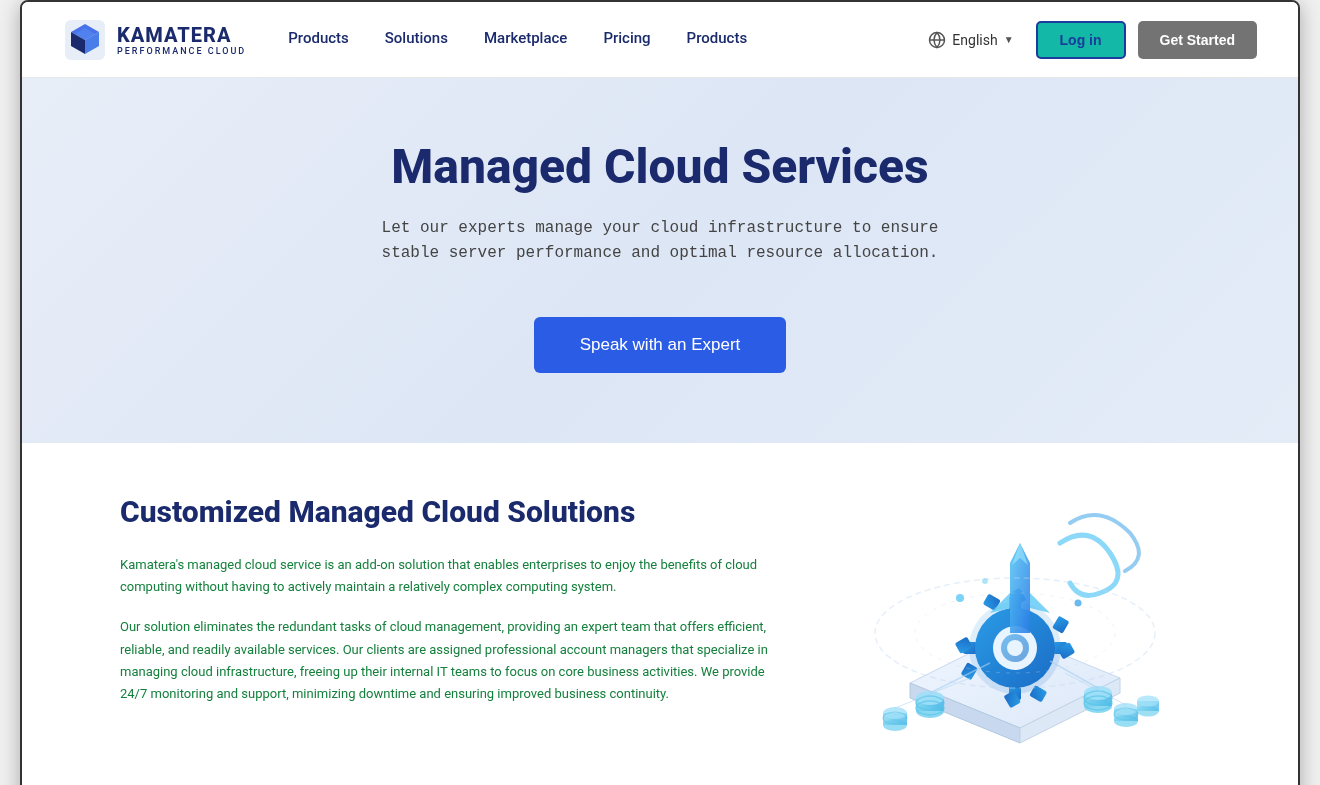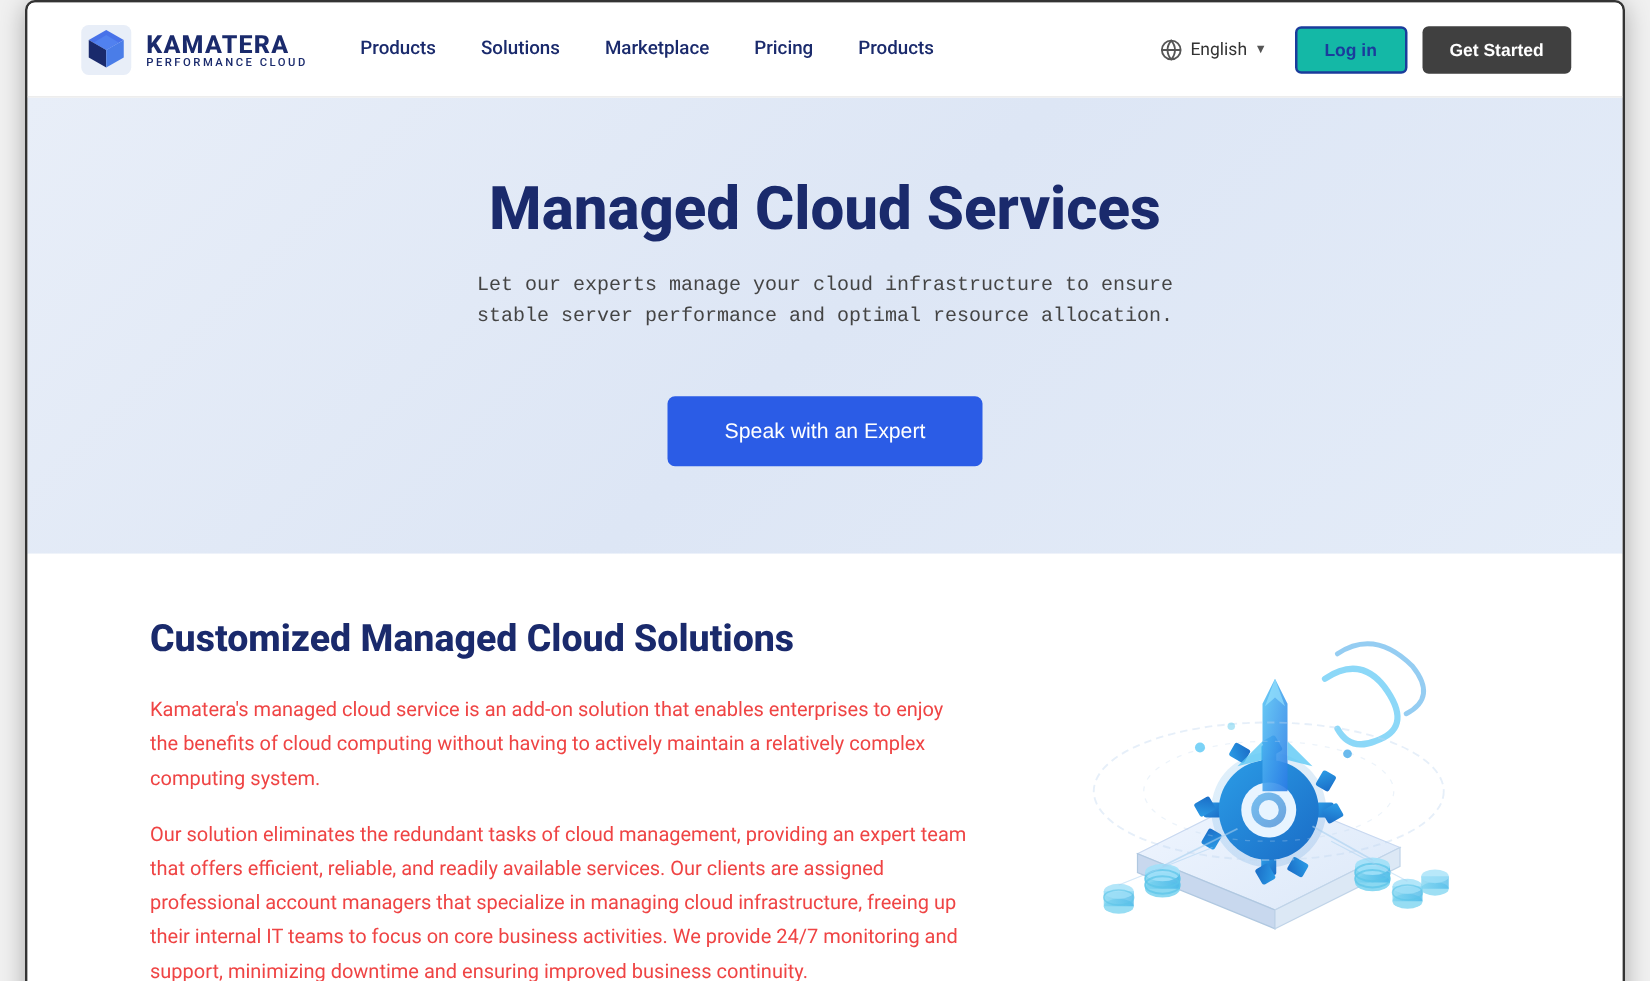--- a/index.html
+++ b/index.html
@@ -108,21 +108,21 @@
       background: #14b8a6;
       color: #1a3c9c;
       font-size: 14px;
       font-weight: 600;
       cursor: pointer;
     }
     .getstarted-btn {
       padding: 11px 22px;
       border: none;
       border-radius: 5px;
-      background: #404040;
+      background: #737373;
       color: white;
       font-size: 14px;
       font-weight: 700;
       cursor: pointer;
     }
 
     
     .hero-section {
       background: linear-gradient(135deg, #e8eef8 0%, #dde6f5 50%, #e4ecf8 100%);
       padding: 60px 40px 70px;
@@ -169,22 +169,22 @@
       margin-left: 48px;
     }
     .content-title {
       font-size: 30px;
       font-weight: 800;
       color: #1a2a6c;
       margin-bottom: 24px;
       line-height: 1.25;
     }
     .content-text {
-      font-size: 16px;
-      color: #ef4444;
+      font-size: 13px;
+      color: #15803d;
       line-height: 1.7;
       margin-bottom: 18px;
     }
     .content-right {
       flex: 0 0 380px;
       display: flex;
       justify-content: center;
       align-items: center;
     }
 

